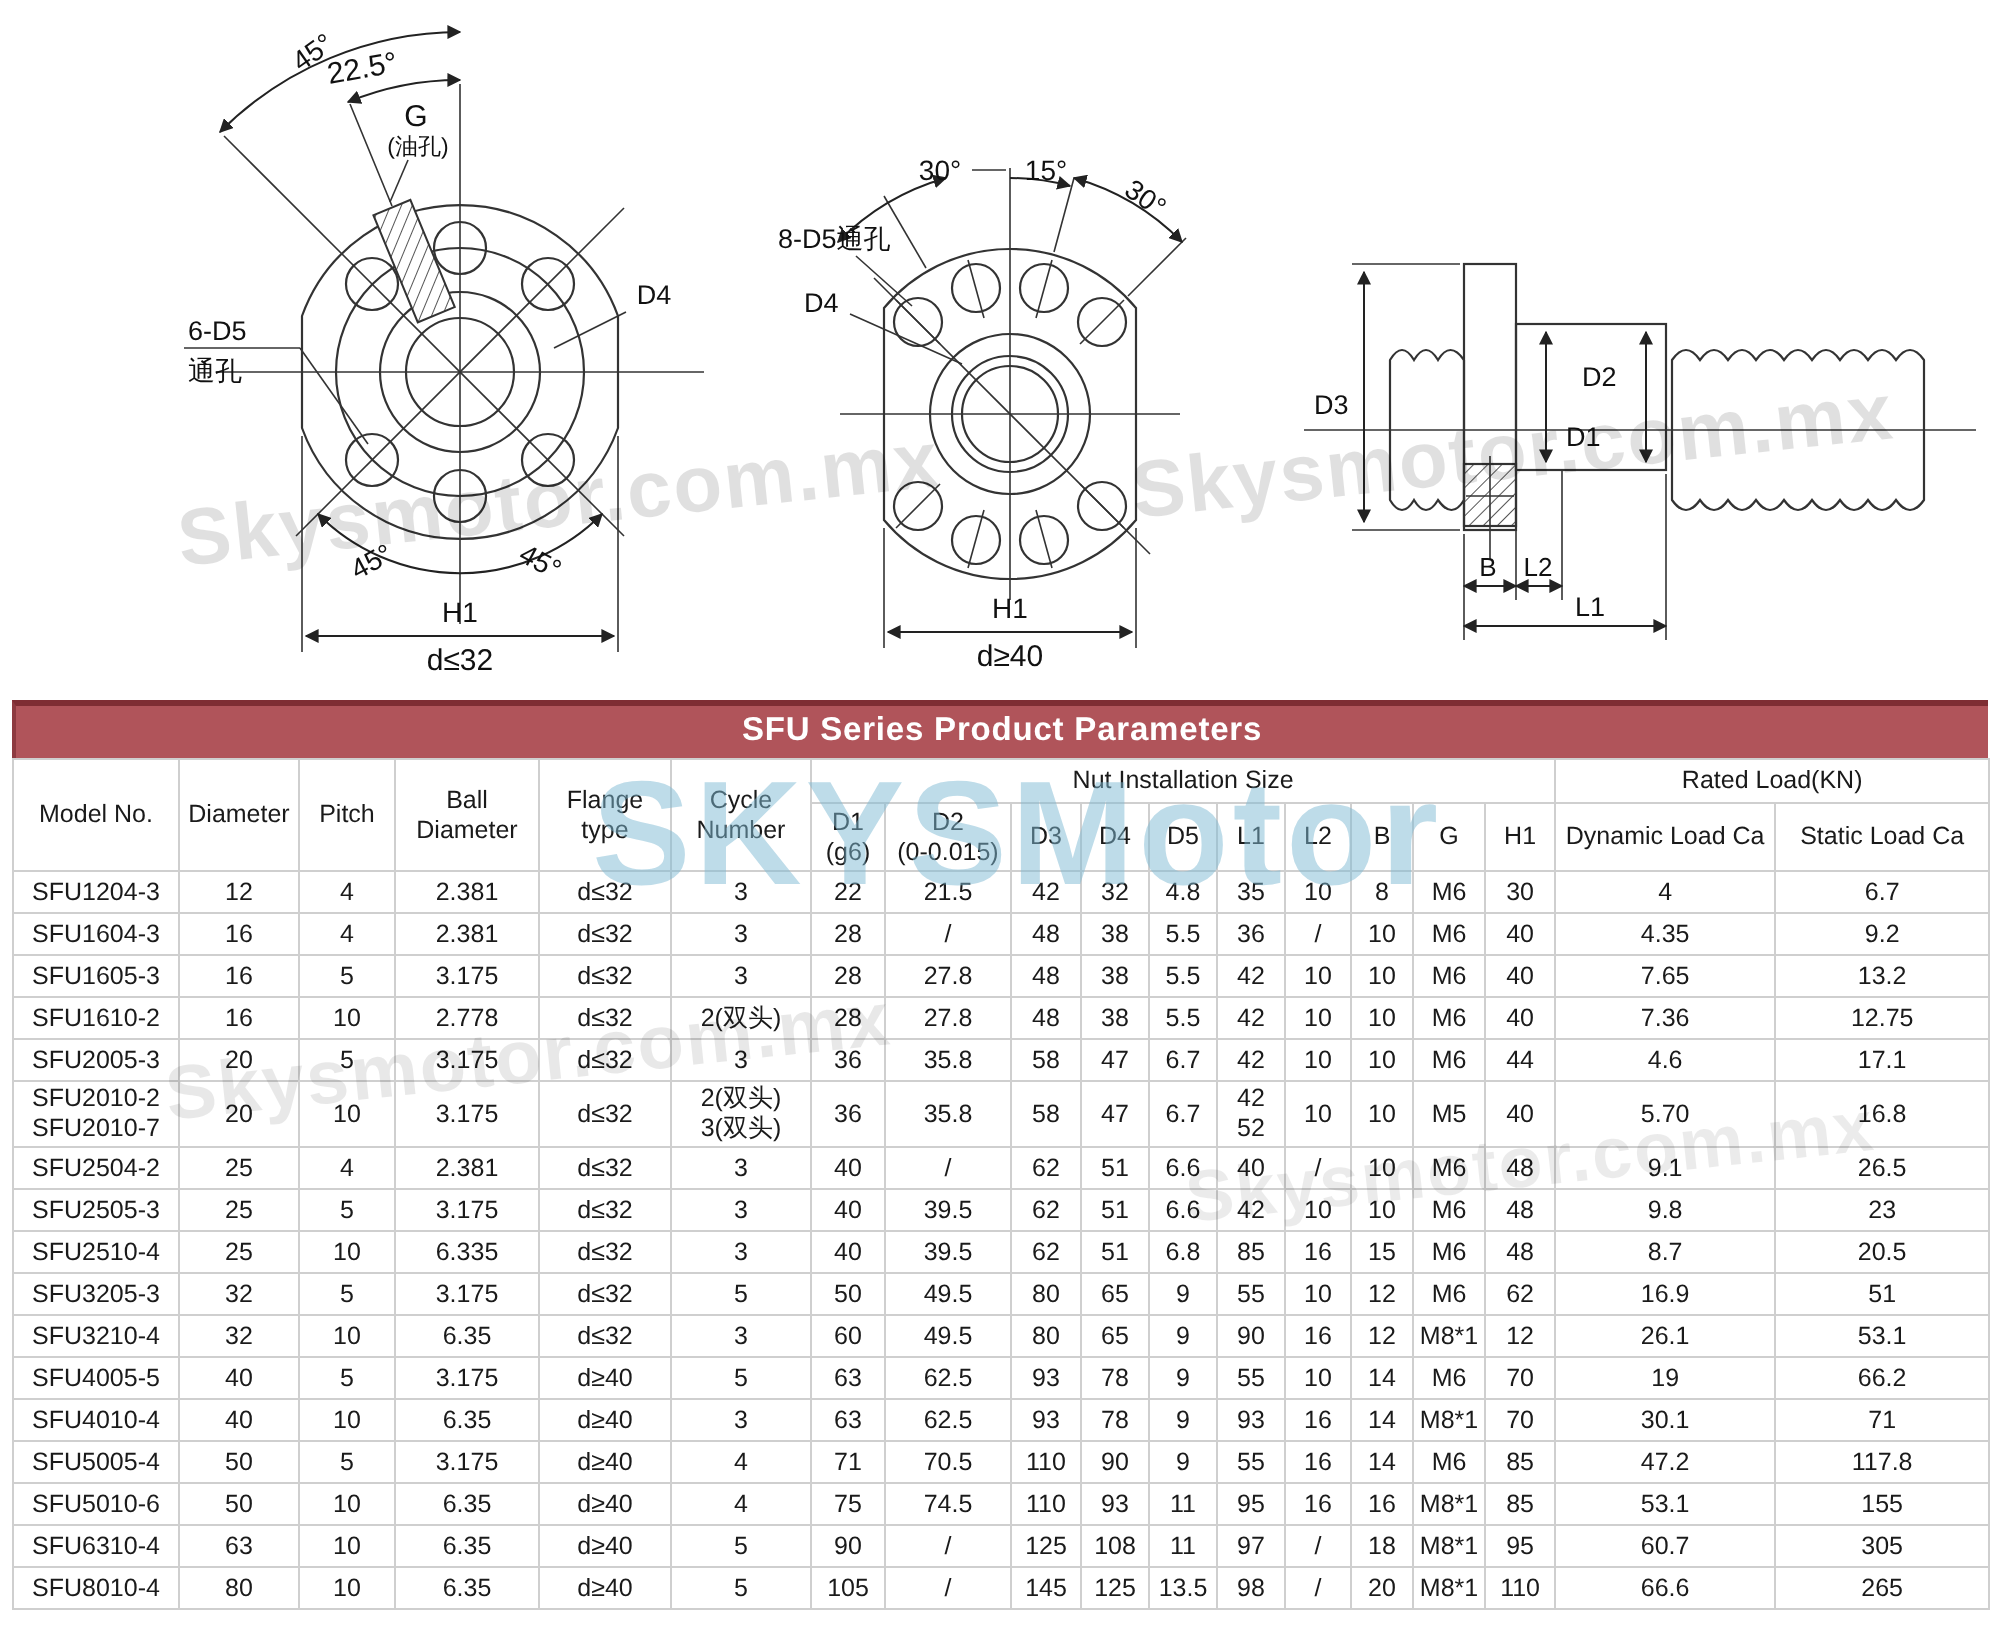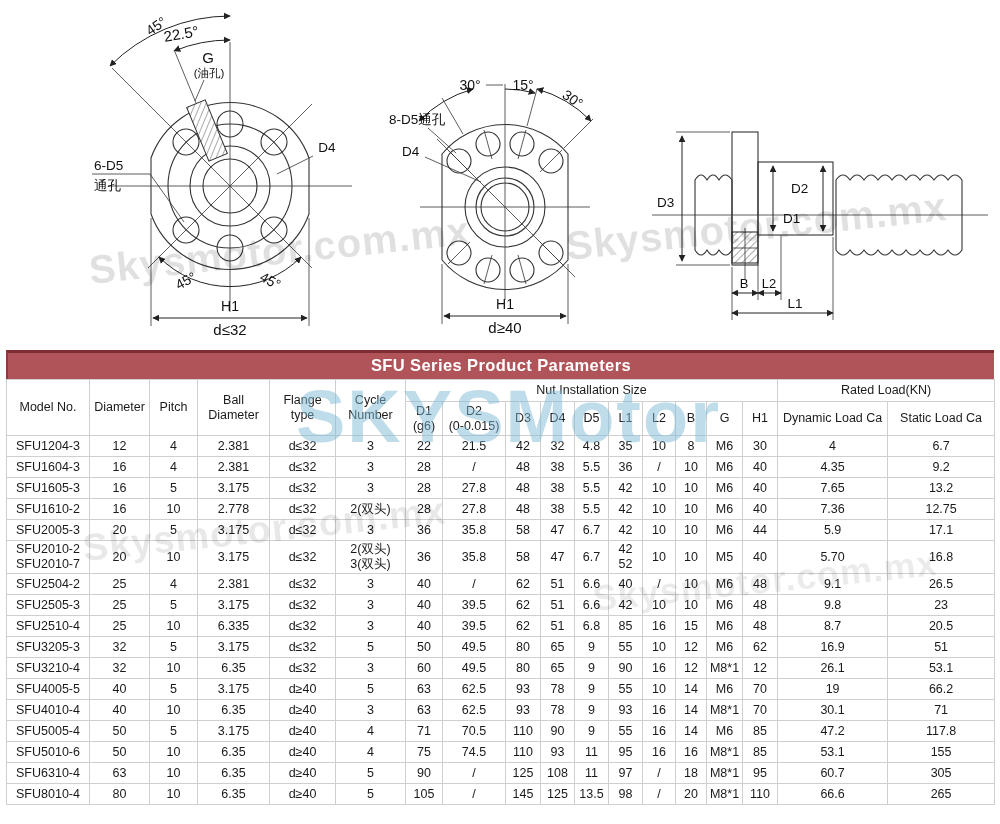--- a/index.html
+++ b/index.html
@@ -314,21 +314,21 @@
             <td>36</td>
             <td>35.8</td>
             <td>58</td>
             <td>47</td>
             <td>6.7</td>
             <td>42</td>
             <td>10</td>
             <td>10</td>
             <td>M6</td>
             <td>44</td>
-            <td>5.9</td>
+            <td>4.6</td>
             <td>17.1</td>
           </tr>
           <tr>
             <td>SFU2010-2
 SFU2010-7</td>
             <td>20</td>
             <td>10</td>
             <td>3.175</td>
             <td>d≤32</td>
             <td>2(双头)

